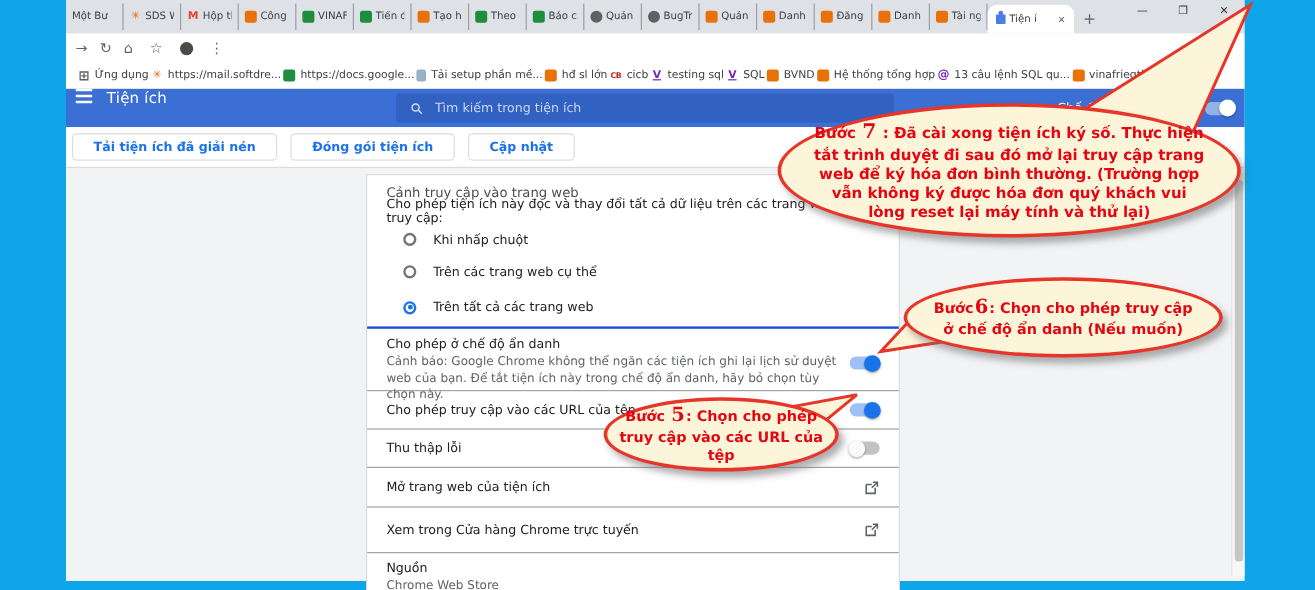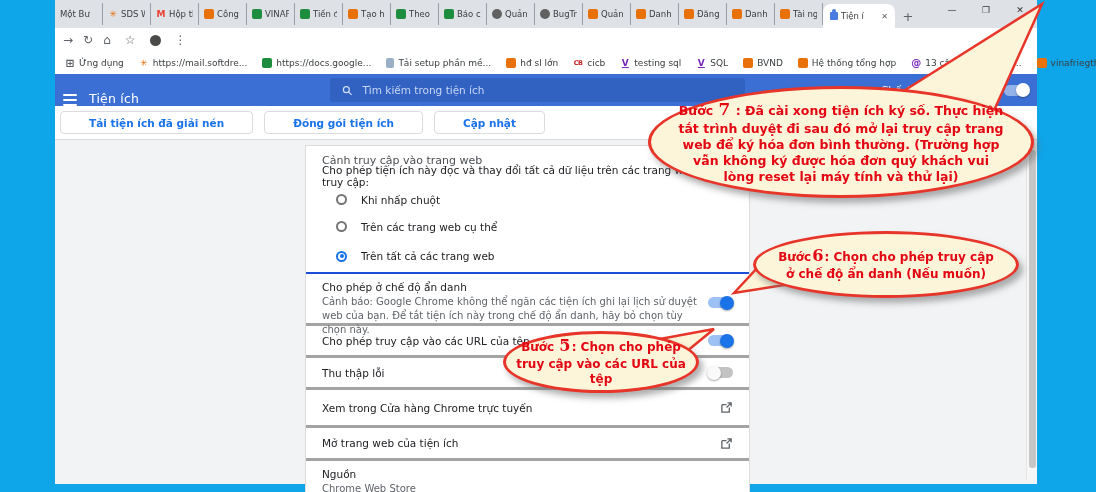--- a/index.html
+++ b/index.html
@@ -45,45 +45,45 @@
   .navico { color:#5f6368; font-size:12px; line-height:1; }
   .omnibox { flex:1; height:18px; background:#f1f3f4; border-radius:9px; display:flex; align-items:center; padding:0 10px; gap:6px;
              font-size:10px; color:#5f6368; max-width:770px; }
   .chip-ico { width:9px; height:9px; border-radius:50%; background:#5f6368; flex:none; }
   .omni-sep { color:#bdc1c6; }
   .omni-url { color:#5f6368; white-space:nowrap; overflow:hidden; }
   .addr-right { display:flex; align-items:center; gap:14px; margin-left:4px; }
   .ext-blob { width:11px; height:11px; border-radius:50%; background:#4a4a48; }
 
   
-  .bookmarks { position:absolute; left:0; top:52px; width:100%; height:22px; background:#fff; display:flex; align-items:center; padding:0 10px; gap:15px; }
+  .bookmarks { position:absolute; left:0; top:52px; width:100%; height:22px; background:#fff; display:flex; align-items:center; padding:0 10px; gap:2px; }
   .bm { display:flex; align-items:center; gap:4px; font-size:9px; color:#3c4043; white-space:nowrap; }
 
   
-  .exthdr { position:absolute; left:0; top:74px; width:100%; height:32px; background:#3b6fd4; display:flex; align-items:flex-end; color:#fff; }
+  .exthdr { position:absolute; left:0; top:74px; width:100%; height:32px; background:#3b6fd4; display:flex; align-items:flex-start; color:#fff; }
   .hamburger { width:14px; margin-left:8px; display:flex; flex-direction:column; gap:3px; }
   .hamburger i { display:block; height:2px; background:#fff; border-radius:1px; }
   .exthdr-title { font-size:12.5px; margin-left:12px; letter-spacing:.2px; }
   .extsearch { position:absolute; left:275px; top:4px; width:415px; height:24px; background:#3161c1; border-radius:3px;
                display:flex; align-items:center; gap:10px; padding:0 12px; }
   .extsearch input { background:transparent; border:none; outline:none; color:#fff; font-size:10.5px; width:100%; font-family:inherit; }
   .extsearch input::placeholder { color:#c8d6f5; }
   .devmode { position:absolute; right:8px; top:0; height:32px; display:flex; align-items:center; gap:8px; font-size:10.5px; color:#fff; white-space:nowrap; }
 
   
   .devtoolbar { position:absolute; left:0; top:106px; width:100%; height:34px; background:#fff; border-bottom:1px solid #dadce0;
                 display:flex; align-items:center; gap:11px; padding:0 5px; }
-  .obtn { height:23px; padding:0 28px; border:1px solid #dadce0; border-radius:4px; background:#fff; color:#1a73e8;
+  .obtn { height:23px; padding:0 17px; border:1px solid #dadce0; border-radius:4px; background:#fff; color:#1a73e8;
           font-size:10.5px; font-weight:bold; display:flex; align-items:center; font-family:inherit; white-space:nowrap; }
 
   
   .content { position:absolute; left:0; top:140px; width:100%; height:344px; background:#f2f3f5; }
   .card { position:absolute; left:250px; top:5px; width:445px; height:360px; background:#fff;
           border-left:1px solid #dcdcdc; border-right:1px solid #dcdcdc; border-top:1px solid #dcdcdc; font-size:10.5px; color:#202124; }
-  .crow { padding:0 16px; border-bottom:3px solid #a3a3a3; display:flex; align-items:center; }
+  .crow { padding:0 16px; border-bottom:1px solid #a3a3a3; display:flex; align-items:center; }
   .sect-title { font-size:11px; color:#4a4e53; }
   .divless { border-bottom:none; }
   .radio { width:11px; height:11px; border:2px solid #757575; border-radius:50%; flex:none; position:relative; }
   .radio.sel { border-color:#1a73e8; }
   .radio.sel::after { content:""; position:absolute; left:1.5px; top:1.5px; width:4px; height:4px; border-radius:50%; background:#1a73e8; }
   .radiorow { display:flex; align-items:center; gap:14px; padding-left:30px; height:27px; }
   .toggle { width:25px; height:11px; border-radius:6px; position:relative; flex:none; }
   .toggle .knob { position:absolute; top:-1.5px; width:14px; height:14px; border-radius:50%; box-shadow:0 1px 2px rgba(0,0,0,.35); }
   .toggle.on { background:#9ec1f5; } .toggle.on .knob { right:-1px; background:#1a73e8; }
   .toggle.off { background:#c3c3c3; } .toggle.off .knob { left:-1px; background:#fafafa; }
@@ -318,30 +318,30 @@
             </span>
         </div>
 
         <div class="crow" style="height:32px;">
           <span>Thu thập lỗi</span>
           <span class="toggle off extlink">
               <span class="knob"></span>
             </span>
         </div>
 
-        <div class="crow" style="height:38px;">
-          <span>Xem trong Cửa hàng Chrome trực tuyến</span>
+        <div class="crow" style="height:33px;">
+          <span>Mở trang web của tiện ích</span>
           <svg class="extlink" width="13" height="13" viewBox="0 0 14 14">
               <path d="M2 4 h5 M2 4 v8 h8 v-5" fill="none" stroke="#5f6368" stroke-width="1.4"></path>
               <path d="M8 2 h4 v4 M12 2 L7 7" fill="none" stroke="#5f6368" stroke-width="1.4"></path>
             </svg>
         </div>
 
-        <div class="crow" style="height:33px;">
-          <span>Mở trang web của tiện ích</span>
+        <div class="crow" style="height:38px;">
+          <span>Xem trong Cửa hàng Chrome trực tuyến</span>
           <svg class="extlink" width="13" height="13" viewBox="0 0 14 14">
               <path d="M2 4 h5 M2 4 v8 h8 v-5" fill="none" stroke="#5f6368" stroke-width="1.4"></path>
               <path d="M8 2 h4 v4 M12 2 L7 7" fill="none" stroke="#5f6368" stroke-width="1.4"></path>
             </svg>
         </div>
 
         <div class="crow divless" style="padding-top:7px; display:block;">
           <div>Nguồn</div>
           <div class="subtle" style="margin-top:3px;">Chrome Web Store</div>
         </div>

